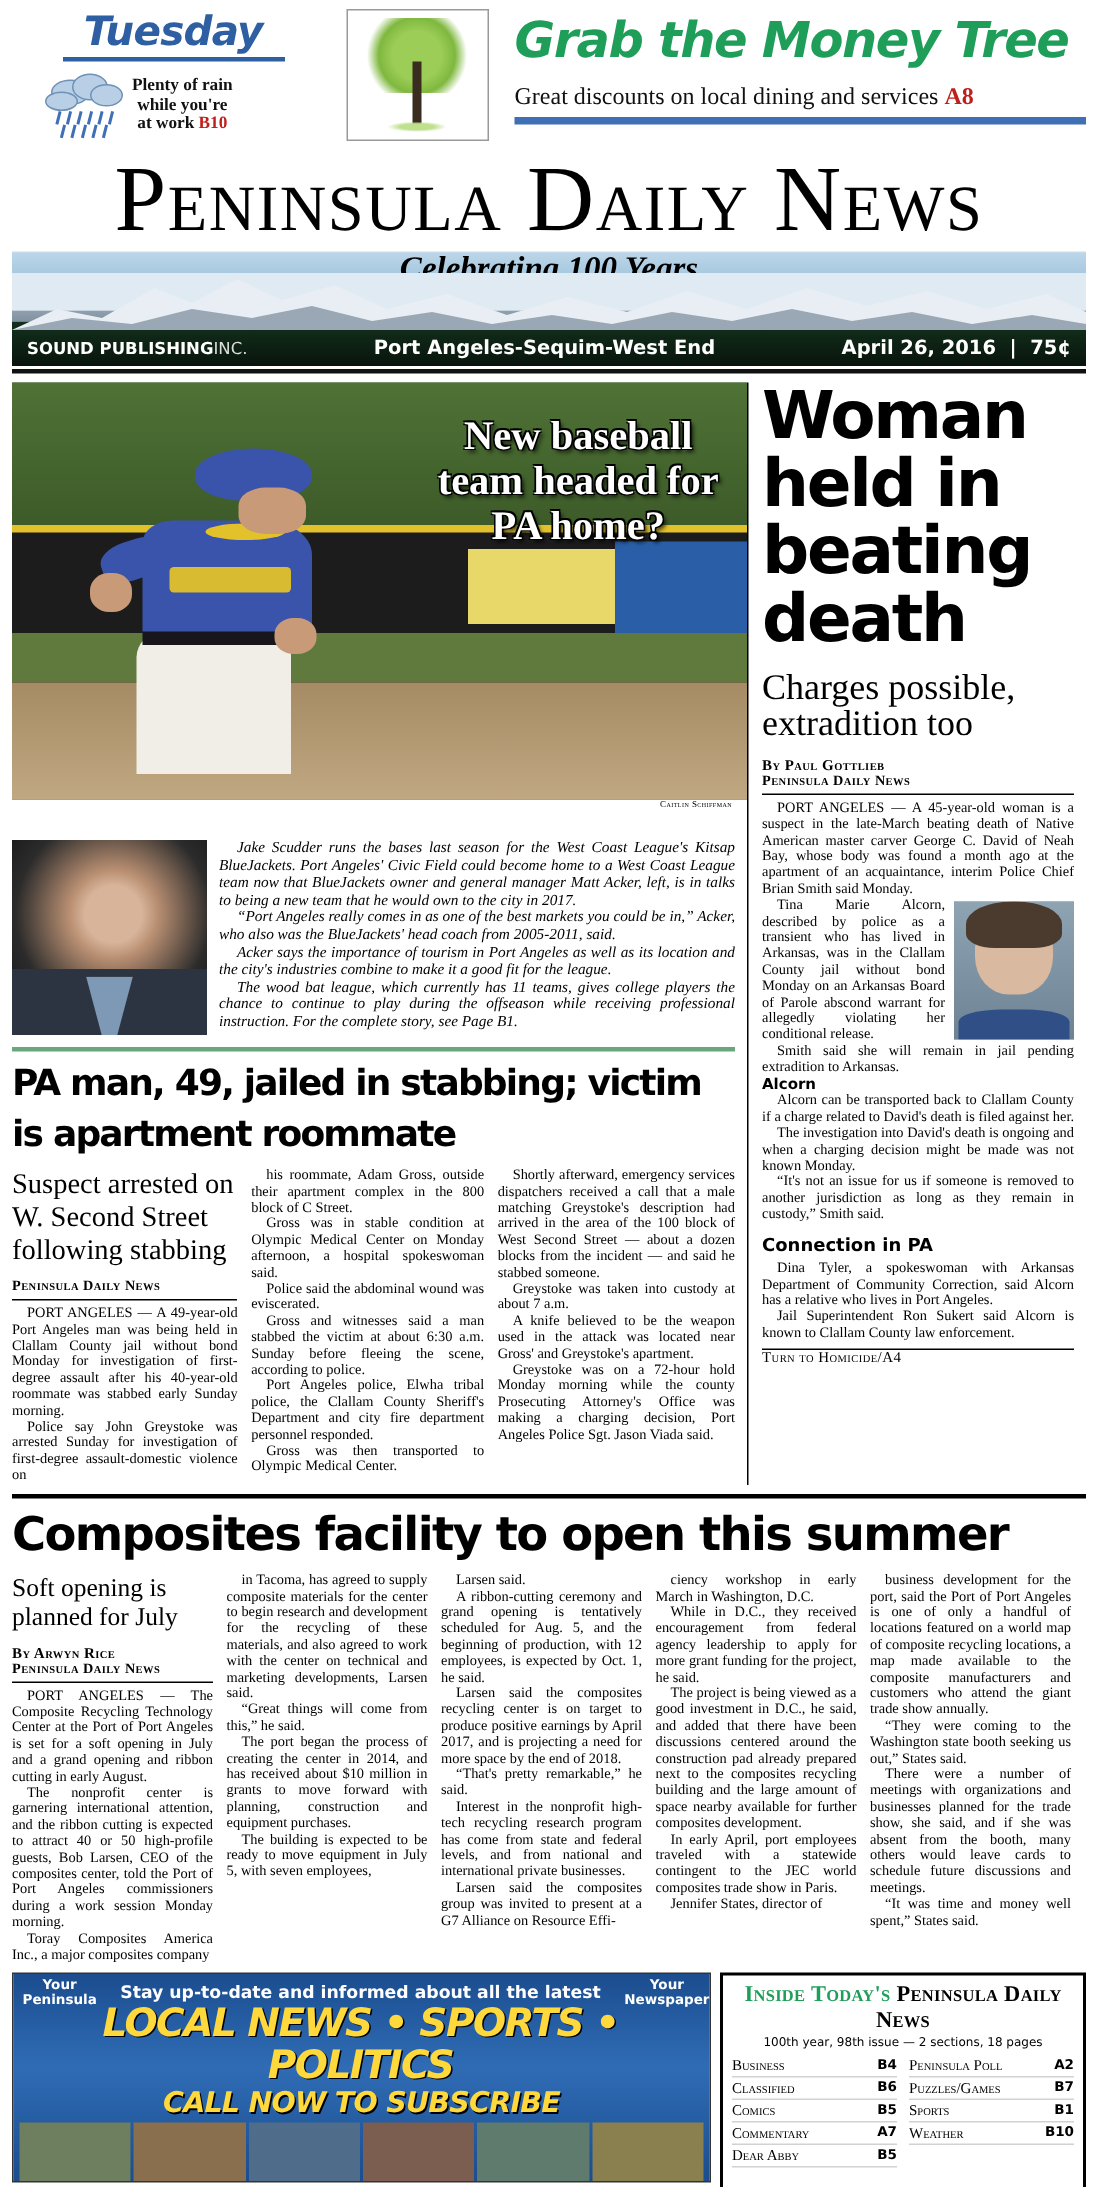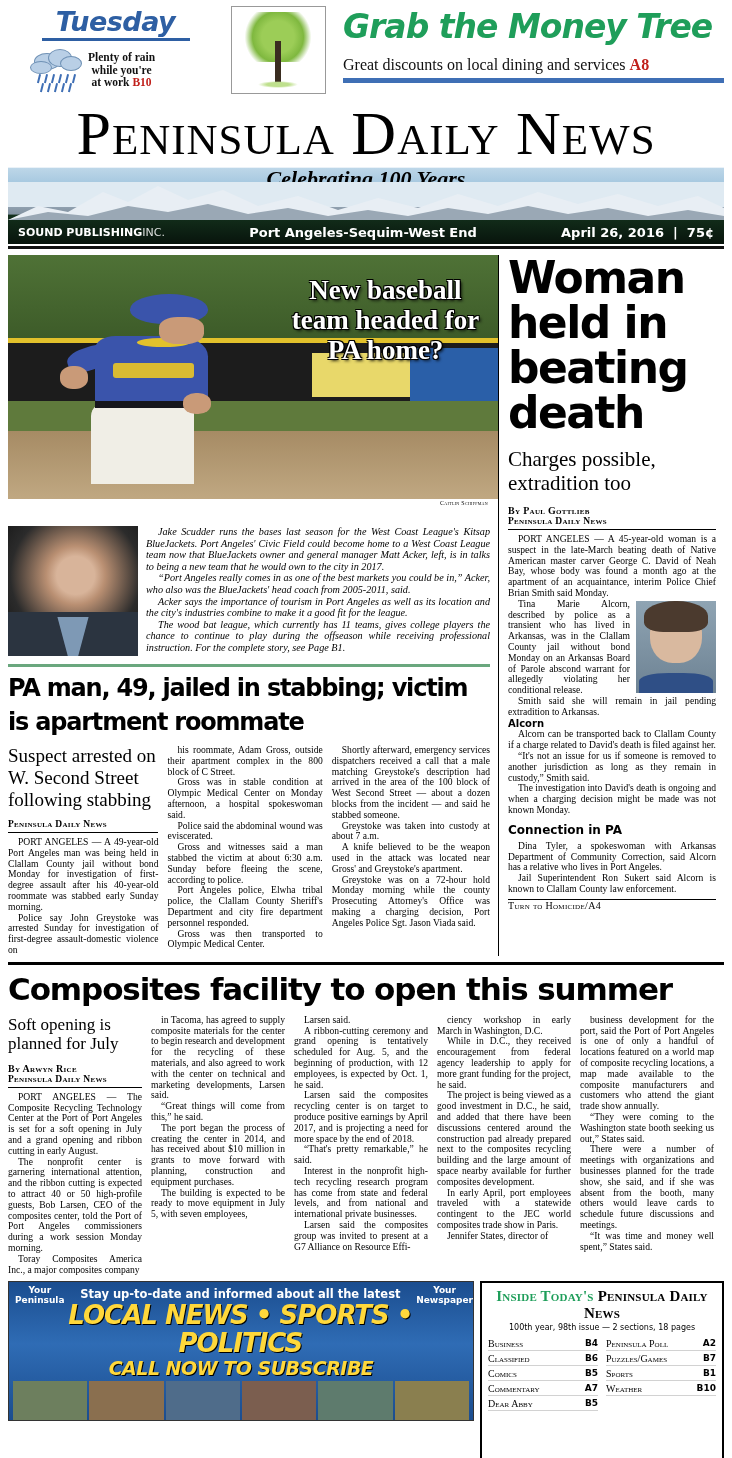--- a/index.html
+++ b/index.html
@@ -80,21 +80,21 @@
   .mh-foot .mid { font-size:13px; }
   .mh-foot .right { font-size:13px; }
   .mh-bottomline { width:716px; margin:2px 8px 0 8px; height:3px; background:#111; }
 
   
   .main { display:flex; padding:6px 8px 0 8px; }
   .col-left { width:490px; padding-right:8px; }
   .col-right { width:218px; border-left:1px solid #000; padding-left:9px; }
 
   
-  .lead-photo { width:490px; height:244px; position:relative; overflow:hidden; background:#3d5a2a; }
+  .lead-photo { width:490px; height:278px; position:relative; overflow:hidden; background:#3d5a2a; }
   .lead-photo-title {
     position:absolute; right:10px; top:20px; width:205px;
     font-family:"Liberation Serif", serif; font-weight:bold;
     font-size:27px; line-height:30px; color:#fff;
     text-align:center;
     text-shadow: 1px 1px 0 #000, -1px 1px 0 #000, 1px -1px 0 #000, -1px -1px 0 #000, 2px 2px 3px rgba(0,0,0,.8);
   }
   .credit-top { text-align:right; font-family:"Liberation Serif",serif; font-size:6px; font-variant:small-caps; letter-spacing:.3px; padding:1px 2px 0 0;}
 
   .cutline-wrap { display:flex; margin-top:20px; }
@@ -133,21 +133,21 @@
     font-size:9.6px; line-height:10.8px; text-align:justify;
   }
   .body-txt p { margin:0; text-indent:10px; }
 
   
   .hd-woman {
     font-family:"DejaVu Sans", sans-serif; font-weight:bold;
     font-size:44px; line-height:45px; letter-spacing:-1.5px; margin:0;
   }
   .deck-woman {
-    font-family:"Liberation Serif", serif; font-size:21px; line-height:24px; margin-top:12px; margin-bottom:10px;
+    font-family:"Liberation Serif", serif; font-size:24px; line-height:24px; margin-top:12px; margin-bottom:10px;
   }
   .mug-alcorn { width:80px; height:92px; float:right; margin:2px 0 1px 6px; background:#6b7f8f; position:relative; overflow:hidden;}
   .mug-cap { font-family:"DejaVu Sans", sans-serif; font-weight:bold; font-size:10px; text-align:left; clear:right; margin-top:1px;}
   .subhead {
     font-family:"DejaVu Sans", sans-serif; font-weight:bold; font-size:12px;
     margin:7px 0 4px 0;
   }
   .turnto { text-align:left; font-family:"Liberation Serif",serif; font-variant:small-caps;
     font-size:10px; font-weight:normal; letter-spacing:.3px; margin-top:0; }
   .rule-thin { height:1px; background:#000; margin-top:4px;}
@@ -412,22 +412,22 @@
         <div class="mug-alcorn">
           <div class="alc-bg"></div>
           <div class="alc-head"></div>
           <div class="alc-hair"></div>
           <div class="alc-body"></div>
         </div>
         <p>Tina Marie Alcorn, described by police as a transient who has lived in Arkansas, was in the Clallam County jail without bond Monday on an Arkansas Board of Parole abscond warrant for allegedly violating her conditional release.</p>
         <p>Smith said she will remain in jail pending extradition to Arkansas.</p>
         <div class="mug-cap">Alcorn</div>
         <p>Alcorn can be transported back to Clallam County if a charge related to David's death is filed against her.</p>
+        <p>The investigation into David's death is ongoing and when a charging decision might be made was not known Monday.</p>
         <p>“It's not an issue for us if someone is removed to another jurisdiction as long as they remain in custody,” Smith said.</p>
-        <p>The investigation into David's death is ongoing and when a charging decision might be made was not known Monday.</p>
       </div>
       <div class="subhead">Connection in PA</div>
       <div class="body-txt">
         <p>Dina Tyler, a spokeswoman with Arkansas Department of Community Correction, said Alcorn has a relative who lives in Port Angeles.</p>
         <p>Jail Superintendent Ron Sukert said Alcorn is known to Clallam County law enforcement.</p>
       </div>
       <div class="rule-thin"></div>
       <div class="turnto">Turn to Homicide/A4</div>
     </div>
   </div>

